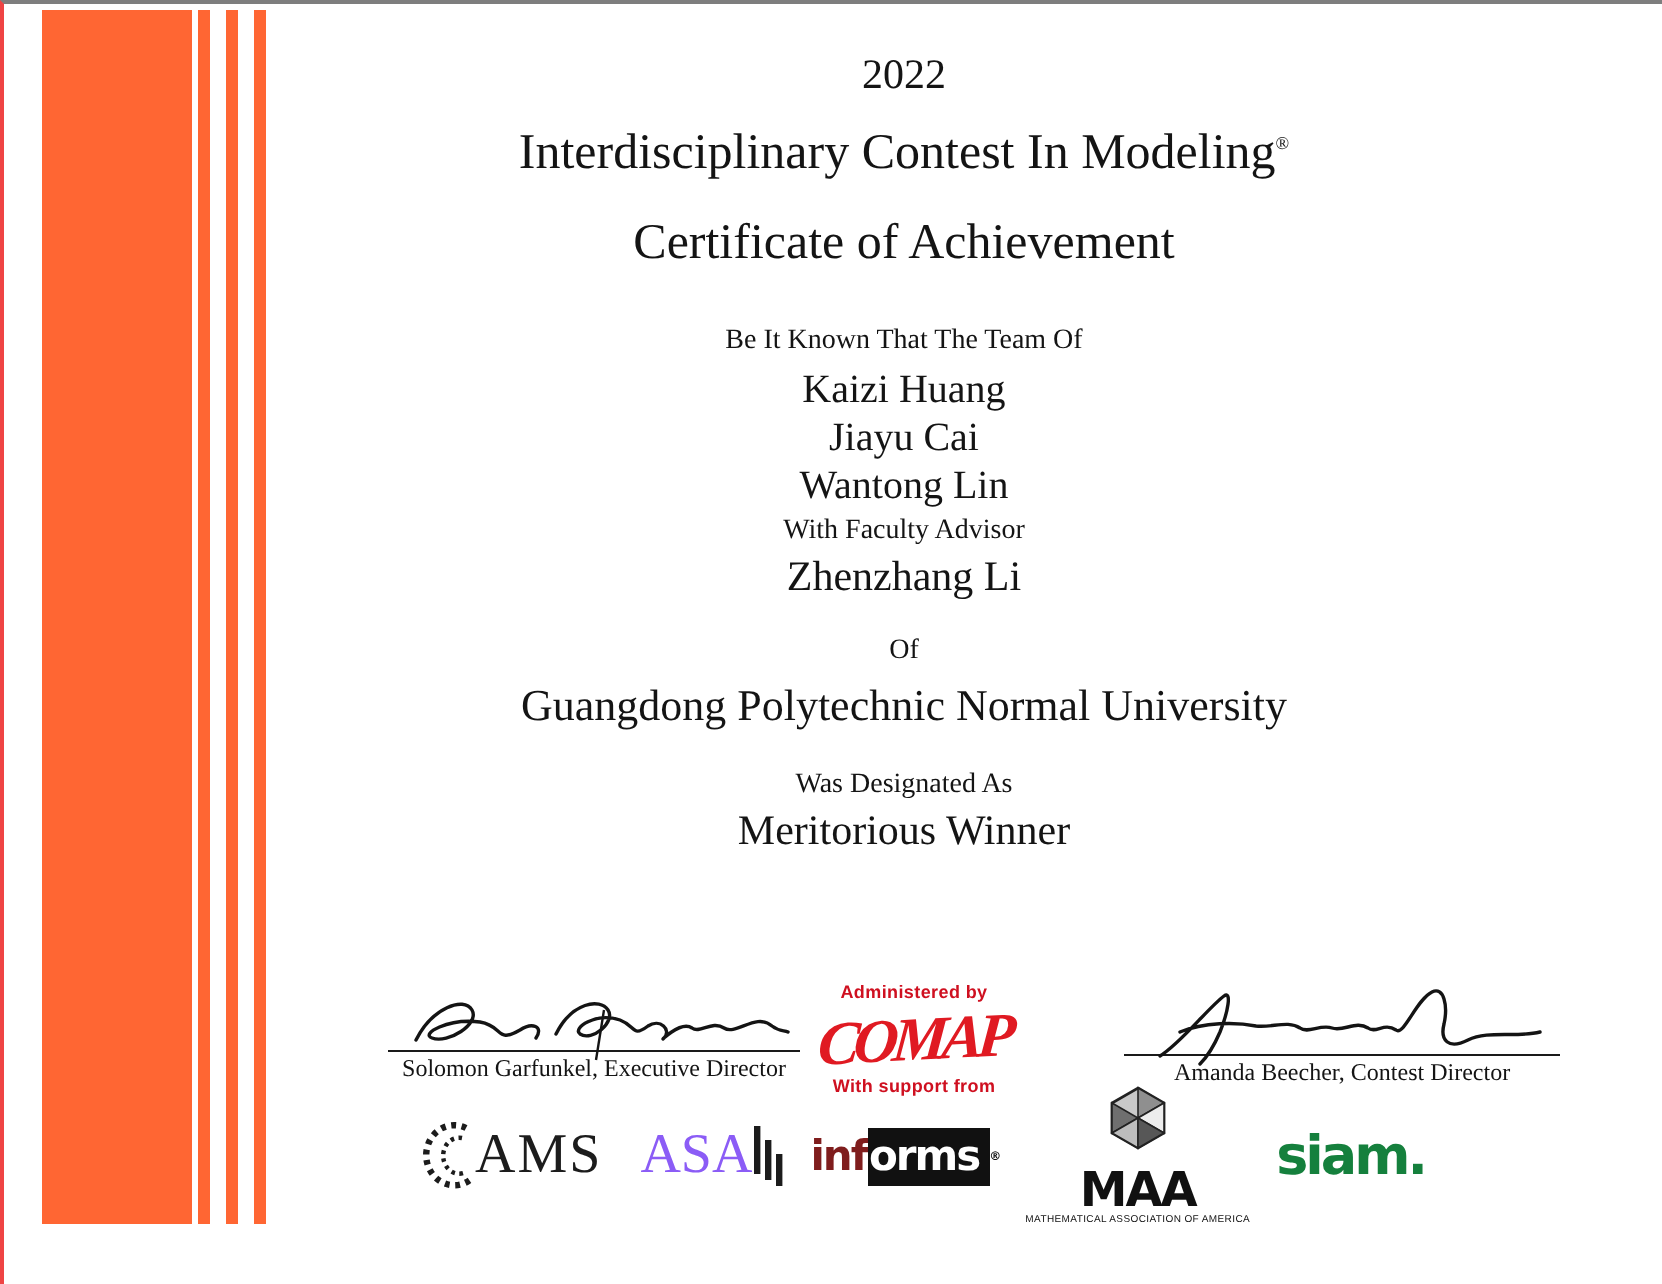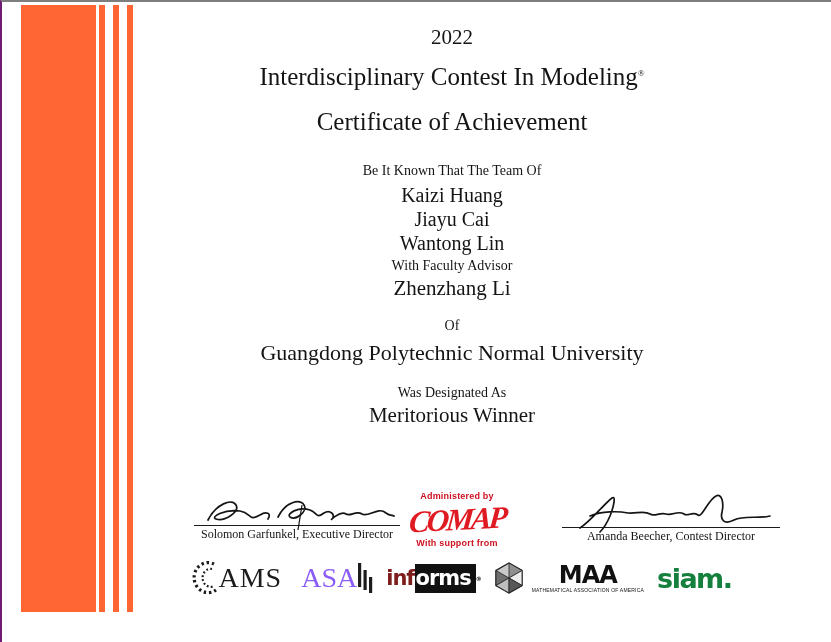--- a/index.html
+++ b/index.html
@@ -1,19 +1,19 @@
 <!DOCTYPE html>
 <html><head>
 <meta charset="utf-8">
 <style>
   * { margin:0; padding:0; box-sizing:border-box; }
   html,body { background:#fff; }
   .page {
     position:relative; width:831px; height:642px; background:#fff;
-    border-top:2px solid #7e7e7e; border-left:2px solid #701a75;
+    border-top:2px solid #7e7e7e; border-left:2px solid #ef4444;
     overflow:hidden; font-family:"Liberation Serif", serif; color:#141414;
   }
   
   .stripe { position:absolute; top:3px; height:607px; background:#FF6633; }
   .stripe-main { left:19px; width:75px; }
   .stripe-1 { left:97px;  width:6px; }
   .stripe-2 { left:111px; width:6px; }
   .stripe-3 { left:125px; width:6px; }
 
   
@@ -53,21 +53,21 @@
   .logos { position:absolute; left:140px; top:553px; width:640px; height:46px;
            display:flex; align-items:center; justify-content:center; gap:13px;
            font-family:"Liberation Sans", sans-serif; }
   .logo-item { display:flex; align-items:center; }
   .ams-text { font-family:"Liberation Serif", serif; font-size:28px; letter-spacing:1px; color:#1c1c1c; }
   .asa-text { font-family:"Liberation Serif", serif; font-size:28px; letter-spacing:0; color:#8b5cf6; margin-left:6px; }
   .informs  { font-family:"DejaVu Sans", sans-serif; font-weight:bold; font-size:21px; letter-spacing:-1px; }
   .informs .inf  { color:#7f1d1d; }
   .informs .orms { color:#fff; background:#111; padding:2px 5px 3px 1px; }
   .informs sup { font-size:6px; color:#111; vertical-align:sub; }
-  .maa-wrap { display:flex; align-items:center; gap:8px; }
+  .maa-wrap { display:flex; align-items:center; gap:8px;flex-direction:column; }
   .maa-col  { display:flex; flex-direction:column; align-items:center; }
   .maa-text { font-family:"DejaVu Sans", sans-serif; font-weight:bold; font-size:24px; letter-spacing:-1px; color:#111; line-height:24px; }
   .maa-caption { font-size:5px; letter-spacing:.2px; color:#111; white-space:nowrap; }
   .siam-text { font-family:"DejaVu Sans", sans-serif; font-weight:bold; font-size:27px; letter-spacing:-1.5px; color:#15803d; }
 </style>
 </head>
 <body>
 
 <div class="page">
 

